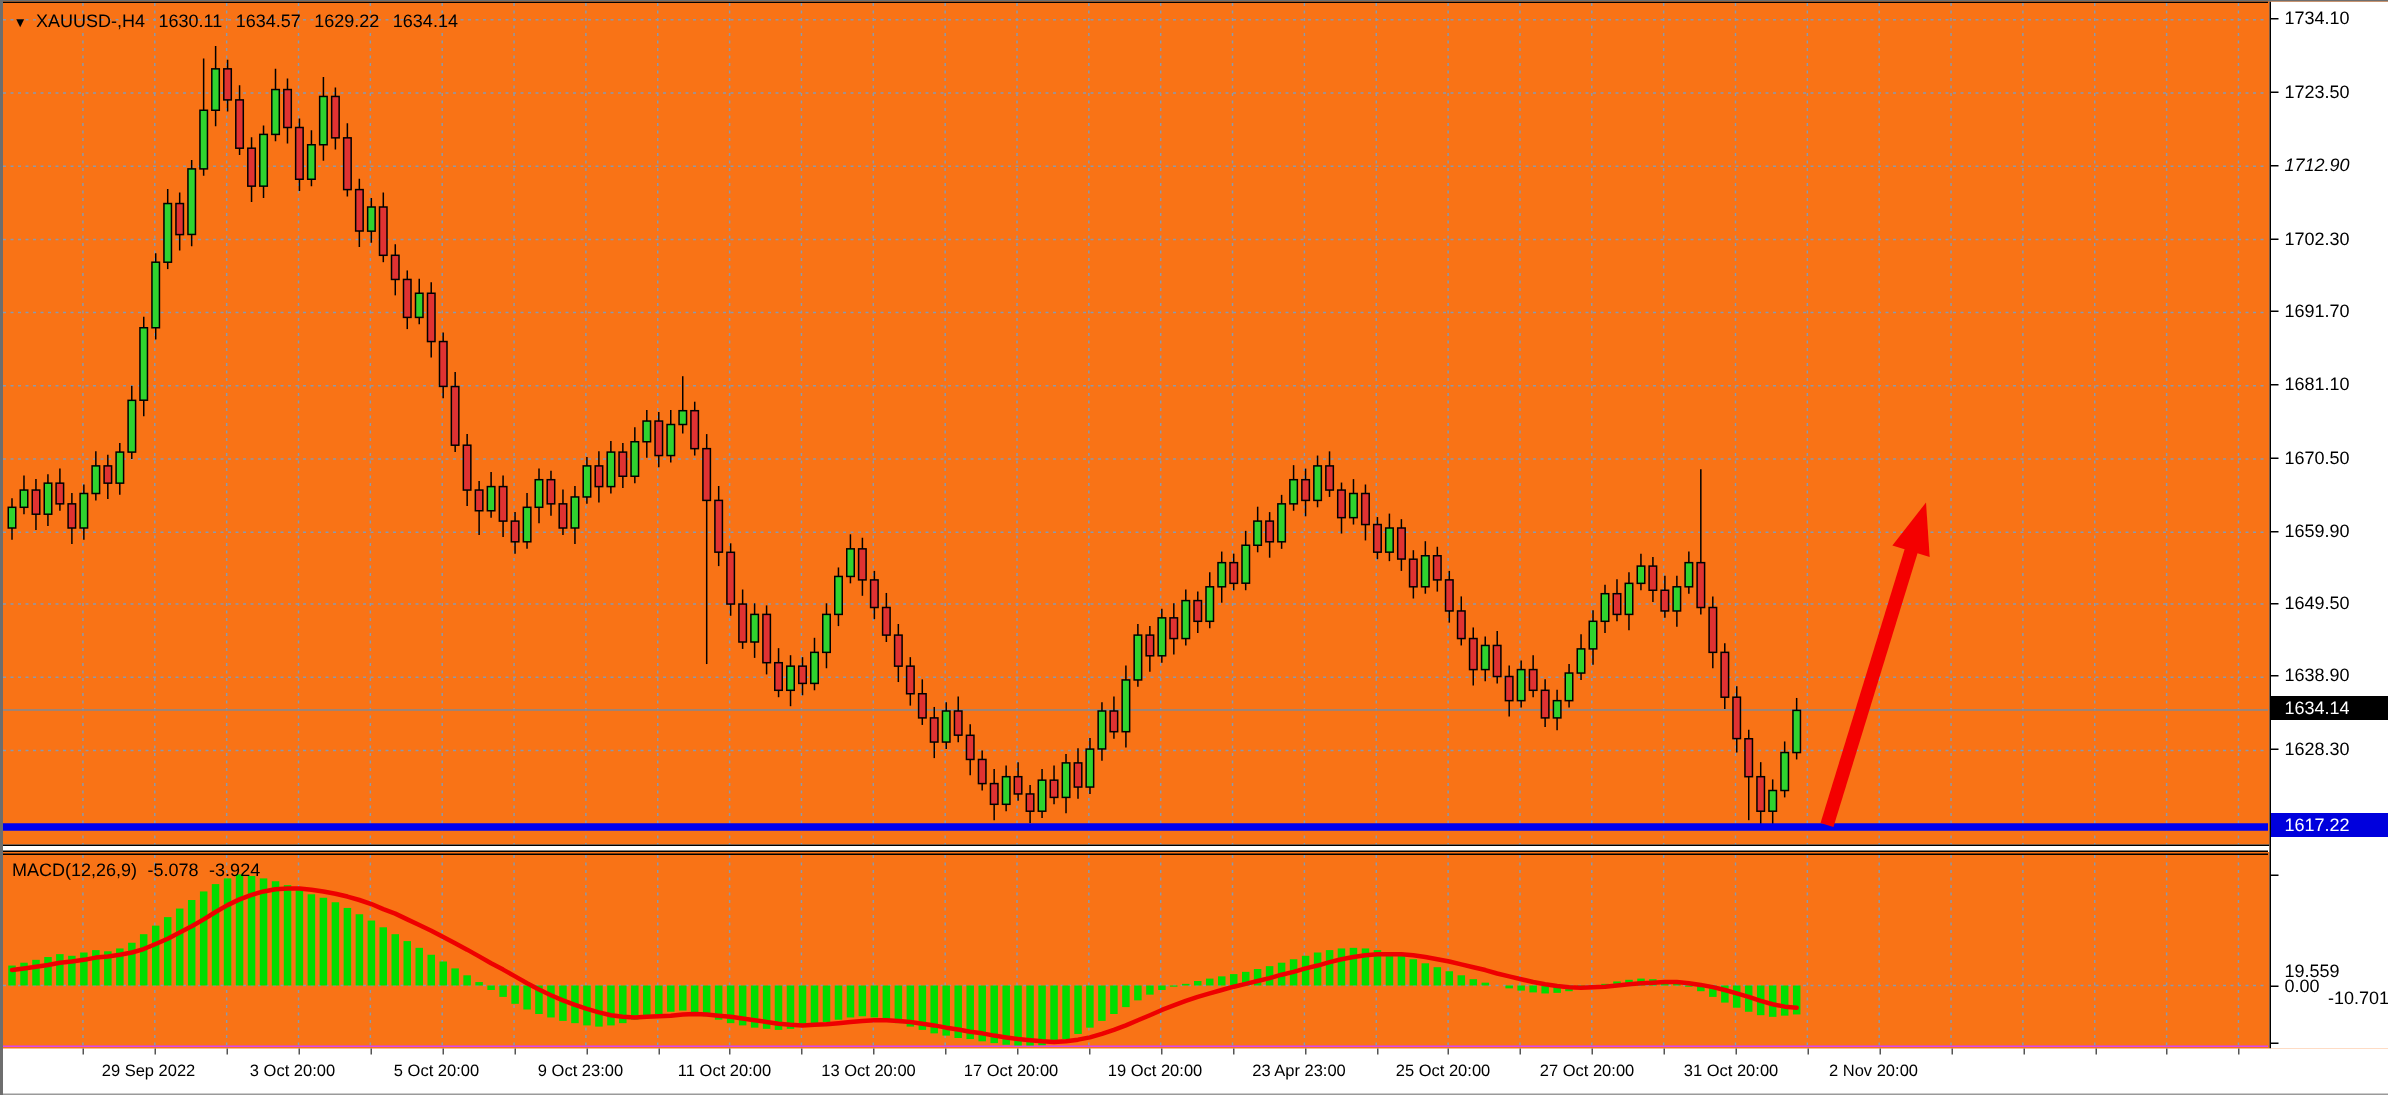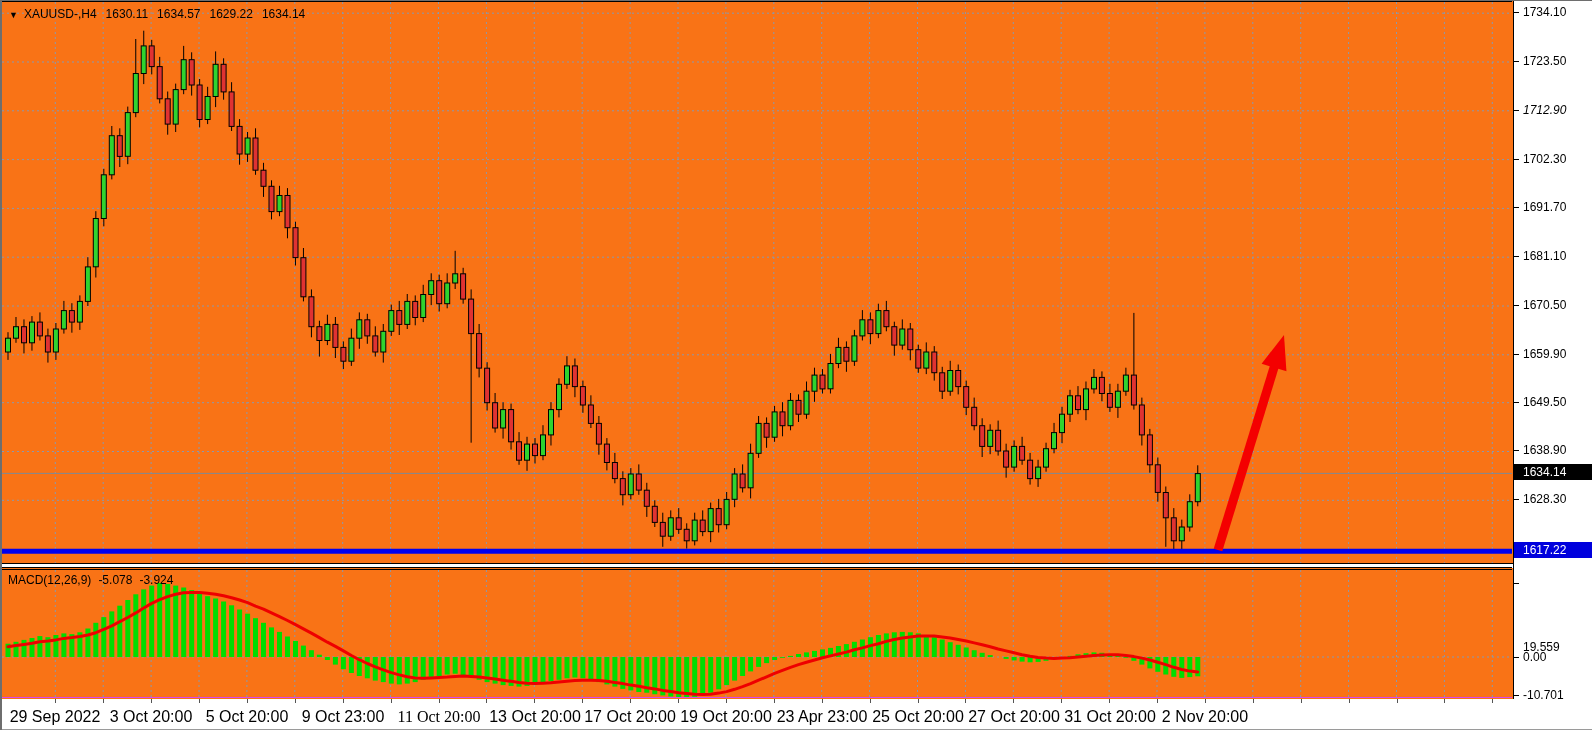--- a/index.html
+++ b/index.html
@@ -43,21 +43,21 @@
   .price-badge{
     position:absolute; left:0; width:81px; height:16px; color:#fff; font-size:12px;
     line-height:16px; padding-left:9px; box-sizing:border-box; white-space:nowrap;
   }
   .time-axis{
     position:absolute; left:0; top:698px; width:1592px; height:31px;
     background:#fff; border-bottom:1px solid #9a9a9a; box-sizing:border-box;
   }
   .time-tick{position:absolute; top:0; width:1px; height:4px; background:#555;}
   .time-label{
-    position:absolute; top:9px; transform:translateX(-50%); font-size:16px; color:#000; white-space:nowrap;
+    position:absolute; top:9px; transform:translateX(-50%); font-size:11px; color:#000; white-space:nowrap;margin-left:44px;
   }
 </style>
 </head>
 <body>
 
 <div class="window">
 
   <div class="main-pane">
     <svg id="main-svg" width="1510" height="562">
         <g stroke="#8a99ad" stroke-width="1" stroke-dasharray="2,3">
@@ -634,21 +634,21 @@
       <div class="price-label" style="top: 394px;">1649.50</div>
       <div class="axis-tick" style="top: 401px;"></div>
       <div class="price-label" style="top: 442px;">1638.90</div>
       <div class="axis-tick" style="top: 449px;"></div>
       <div class="price-label" style="top: 491px;">1628.30</div>
       <div class="axis-tick" style="top: 498px;"></div>
       <div class="price-label" style="top: 599px; margin-top: 40px;">19.559</div>
       <div class="axis-tick" style="top: 582px;"></div>
       <div class="price-label" style="top: 649px;">0.00</div>
       <div class="axis-tick" style="top: 656px;"></div>
-      <div class="price-label" style="top: 687px;">-10.701</div>
+      <div class="price-label" style="top: 657px; margin-left: 29px;">-10.701</div>
       <div class="axis-tick" style="top: 694px;"></div>
       <div class="price-badge" style="top: 463px; background: rgb(0, 0, 0);">1634.14</div>
       <div class="price-badge" style="top: 541px; background: rgb(0, 0, 221);">1617.22</div>
     </div>
 
   <div class="time-axis" id="time-axis">
       <div class="time-tick" style="left: 53.3px;"></div>
       <div class="time-tick" style="left: 101.2px;"></div>
       <div class="time-tick" style="left: 149.1px;"></div>
       <div class="time-tick" style="left: 197px;"></div>
@@ -676,21 +676,21 @@
       <div class="time-tick" style="left: 1250.8px;"></div>
       <div class="time-tick" style="left: 1298.7px;"></div>
       <div class="time-tick" style="left: 1346.6px;"></div>
       <div class="time-tick" style="left: 1394.5px;"></div>
       <div class="time-tick" style="left: 1442.4px;"></div>
       <div class="time-tick" style="left: 1490.3px;"></div>
       <div class="time-label" style="left: 53px;">29 Sep 2022</div>
       <div class="time-label" style="left: 149px;">3 Oct 20:00</div>
       <div class="time-label" style="left: 245px;">5 Oct 20:00</div>
       <div class="time-label" style="left: 341px;">9 Oct 23:00</div>
-      <div class="time-label" style="left: 437px; font-family: Liberation Serif, serif;">11 Oct 20:00</div>
+      <div class="time-label" style="left: 437px;">11 Oct 20:00</div>
       <div class="time-label" style="left: 533px;">13 Oct 20:00</div>
       <div class="time-label" style="left: 628px;">17 Oct 20:00</div>
       <div class="time-label" style="left: 724px;">19 Oct 20:00</div>
       <div class="time-label" style="left: 820px;">23 Apr 23:00</div>
       <div class="time-label" style="left: 916px;">25 Oct 20:00</div>
       <div class="time-label" style="left: 1012px;">27 Oct 20:00</div>
       <div class="time-label" style="left: 1108px;">31 Oct 20:00</div>
       <div class="time-label" style="left: 1203px;">2 Nov 20:00</div>
     </div>
 

